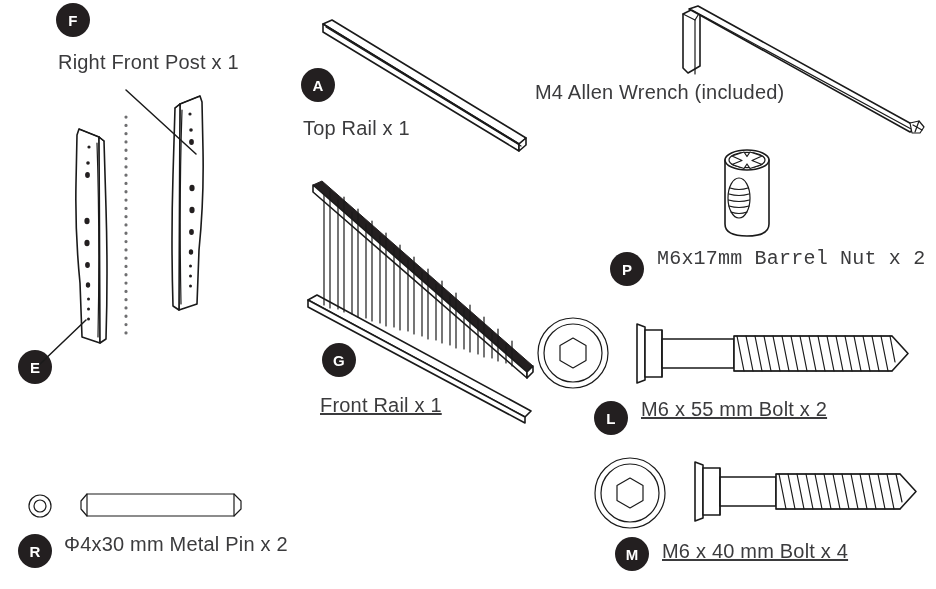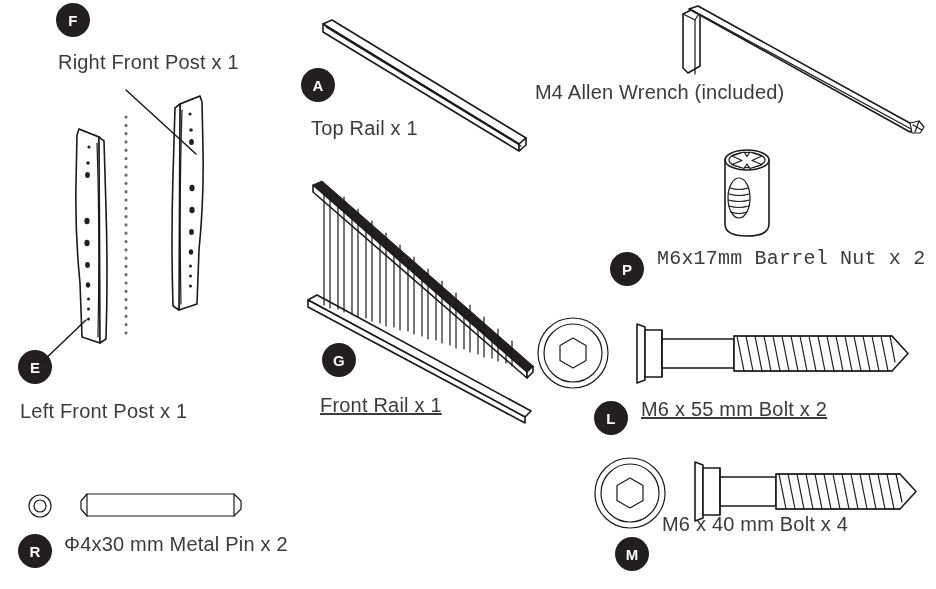--- a/index.html
+++ b/index.html
@@ -87,21 +87,20 @@
 
   <svg class="part" style="left:124px; top:88px;" width="76" height="70">
     <line class="leader" x1="2" y1="2" x2="72" y2="66"></line>
   </svg>
 
   <svg class="part" style="left:123px; top:115px;" width="6" height="228">
     <line class="dotline" x1="3" y1="2" x2="3" y2="226"></line>
   </svg>
 
   <div class="badge" style="left:18px; top:350px;">E</div>
-  <div class="caption" style="left:20px; top:401px;">Left Front Post x 1</div>
 
   <div class="part" style="left:62px; top:125px;">
     <svg width="60" height="230" viewBox="0 0 60 230">
 
       <path class="fillw" d="M37 12 L17 4 L15 10 L14 58 Q13 108 18 158 L20 212 L38 218 Q40 148 39 88 Z"></path>
 
       <path class="fillw" d="M37 12 L38 218 L44 214 Q46 148 44 83 L42 16 Z"></path>
       <path class="ln-thin" d="M37 12 L17 4"></path>
       <path class="ln-thin" d="M42 16 L37 12"></path>
 
@@ -118,21 +117,21 @@
       <circle class="hole" cx="26.5" cy="184" r="1.5"></circle>
       <circle class="hole" cx="26.5" cy="194" r="1.5"></circle>
     </svg>
   </div>
 
   <svg class="part" style="left:38px; top:318px;" width="52" height="50">
     <line class="leader" x1="48" y1="2" x2="2" y2="46"></line>
   </svg>
 
   <div class="badge" style="left:301px; top:68px;">A</div>
-  <div class="caption" style="left:303px; top:118px;margin-left:8px;">Top Rail x 1</div>
+  <div class="caption" style="left:303px; top:118px;">Top Rail x 1</div>
 
   <div class="part" style="left:320px; top:18px;">
     <svg width="215" height="135" viewBox="0 0 215 135">
 
       <path class="fillw" d="M3 6 L12 2 L206 120 L199 126 Z"></path>
 
       <path class="fillw" d="M3 6 L199 126 L199 133 L3 14 Z"></path>
 
       <path class="fillw" d="M199 126 L206 120 L206 127 L199 133 Z"></path>
 
@@ -271,21 +270,21 @@
           <path d="M240 16 L247 51"></path>
         <path d="M249 16 L256 51"></path>
           <path d="M258 16 L263 42"></path>
       </g>
       <path class="ln-thin" d="M102 16 L260 16"></path>
       <path class="ln-thin" d="M102 51 L260 51"></path>
     </svg>
   </div>
 
   <div class="badge" style="left:615px; top:537px;">M</div>
-  <div class="caption" style="left:662px; top:514px;">M6 x 40 mm Bolt x 4</div>
+  <div class="caption" style="left:662px; top:541px;text-decoration:underline;">M6 x 40 mm Bolt x 4</div>
 
   <div class="part" style="left:593px; top:456px;">
     <svg width="74" height="74" viewBox="0 0 74 74">
       <circle class="fillw-thin" cx="37" cy="37" r="35"></circle>
       <circle class="ln-thin" cx="37" cy="37" r="29"></circle>
       <path class="fillw-thin" d="M37 22 L50 29.5 L50 44.5 L37 52 L24 44.5 L24 29.5 Z"></path>
     </svg>
   </div>
 
   <div class="part" style="left:690px; top:458px;">

